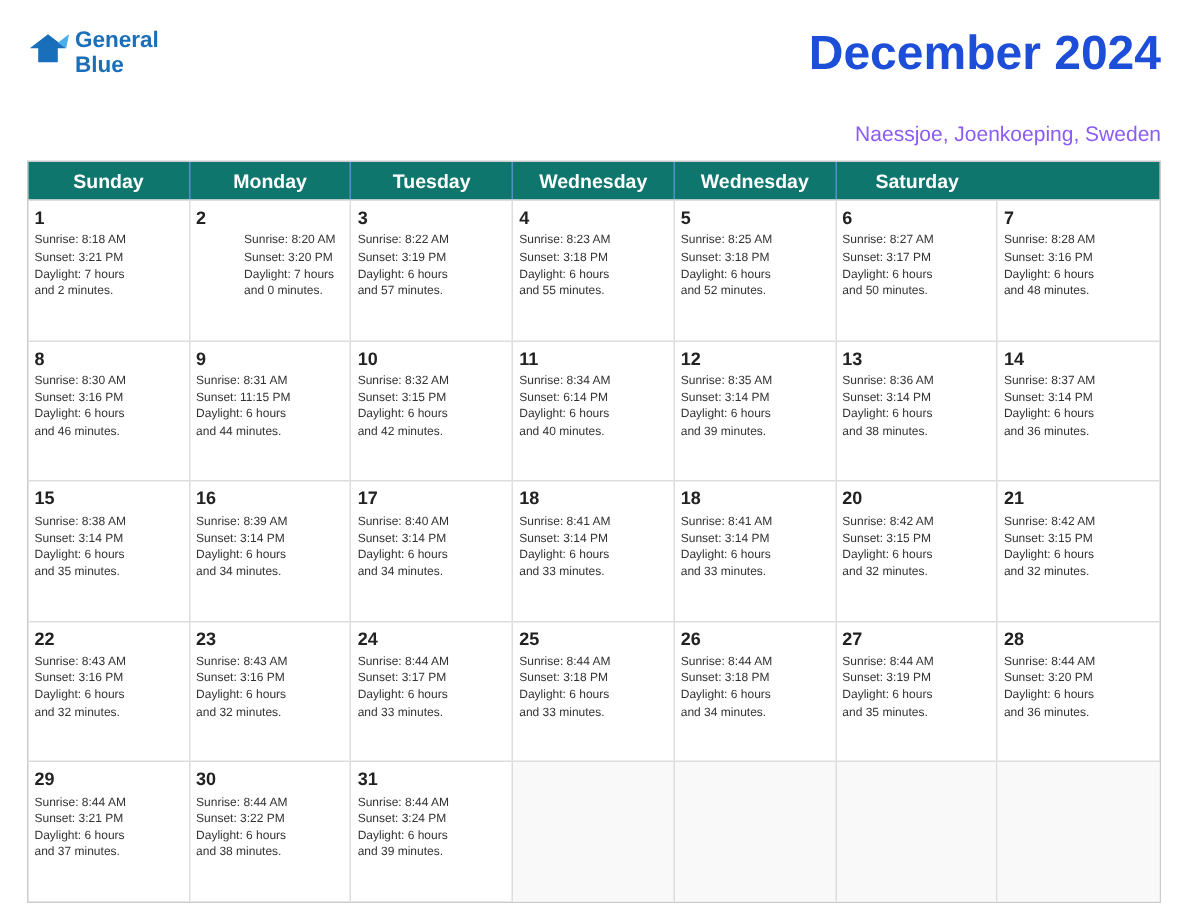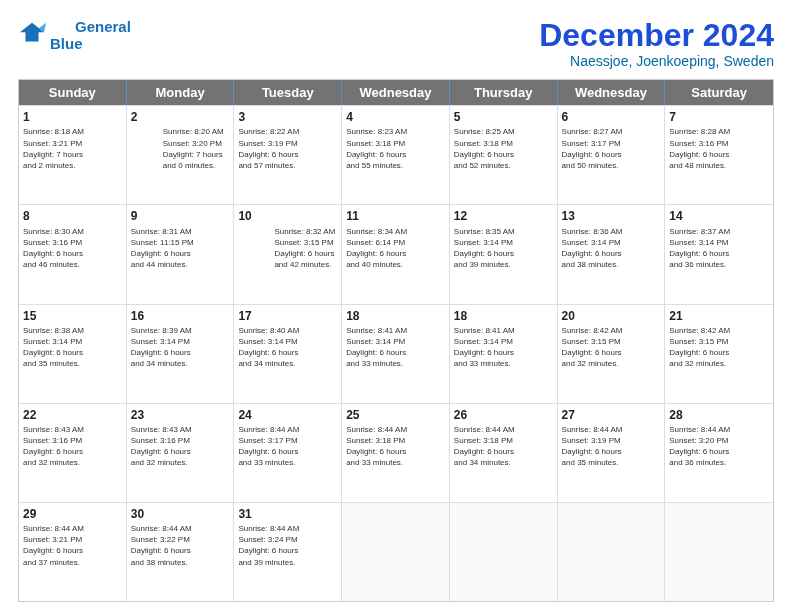--- a/index.html
+++ b/index.html
@@ -29,49 +29,49 @@
       gap: 4px;
     }
     .logo-text {
       font-size: 15px;
       font-weight: bold;
       color: #333;
       line-height: 1.15;
     }
     .logo-text span {
       color: #1a6fba;
-      margin-left: 25px;
     }
     .logo-bird {
       width: 28px;
       height: 28px;
     }
     .title-block {
       text-align: right;
     }
     .cal-title {
       font-size: 32px;
       font-weight: bold;
       color: #1d4ed8;
       line-height: 1.1;
     }
     .cal-subtitle {
       font-size: 14px;
-      color: #0369a1;
+      color: #8b5cf6;
+      margin-top: 28px;
     }
     .calendar {
       flex: 1;
       display: flex;
       flex-direction: column;
       border: 1px solid #ccc;
     }
     .cal-header-row {
       display: grid;
       grid-template-columns: repeat(7, 1fr);
-      background: #737373;
+      background: #0f766e;
     }
     .cal-header-cell {
       color: #fff;
       font-size: 13px;
       font-weight: bold;
       text-align: center;
       padding: 5px 2px;
       border-right: 1px solid #5590cc;
     }
     .cal-header-cell:last-child { border-right: none; }
@@ -130,21 +130,20 @@
       <div class="cal-subtitle">Naessjoe, Joenkoeping, Sweden</div>
     </div>
   </div>
 
   <div class="calendar">
     <div class="cal-header-row">
     <div class="cal-header-cell">Sunday</div>
         <div class="cal-header-cell">Monday</div>
         <div class="cal-header-cell">Tuesday</div>
         <div class="cal-header-cell">Wednesday</div>
-        <div class="cal-header-cell">Thursday</div>
         <div class="cal-header-cell">Wednesday</div>
         <div class="cal-header-cell">Saturday</div>
       </div>
     <div class="cal-body">
     <div class="cal-row">
           <div class="cal-cell">
             <span class="day-num">1</span>
             <div class="cal-cell-content" style="white-space: pre-line;">Sunrise: 8:18 AM
 Sunset: 3:21 PM
 Daylight: 7 hours
@@ -203,21 +202,21 @@
           </div>
           <div class="cal-cell">
             <span class="day-num">9</span>
             <div class="cal-cell-content" style="white-space: pre-line;">Sunrise: 8:31 AM
 Sunset: 11:15 PM
 Daylight: 6 hours
 and 44 minutes.</div>
           </div>
           <div class="cal-cell">
             <span class="day-num">10</span>
-            <div class="cal-cell-content" style="white-space: pre-line; margin-left: 36px;">Sunrise: 8:32 AM
+            <div class="cal-cell-content" style="white-space: pre-line;">Sunrise: 8:32 AM
 Sunset: 3:15 PM
 Daylight: 6 hours
 and 42 minutes.</div>
           </div>
           <div class="cal-cell">
             <span class="day-num">11</span>
             <div class="cal-cell-content" style="white-space: pre-line;">Sunrise: 8:34 AM
 Sunset: 6:14 PM
 Daylight: 6 hours
 and 40 minutes.</div>

